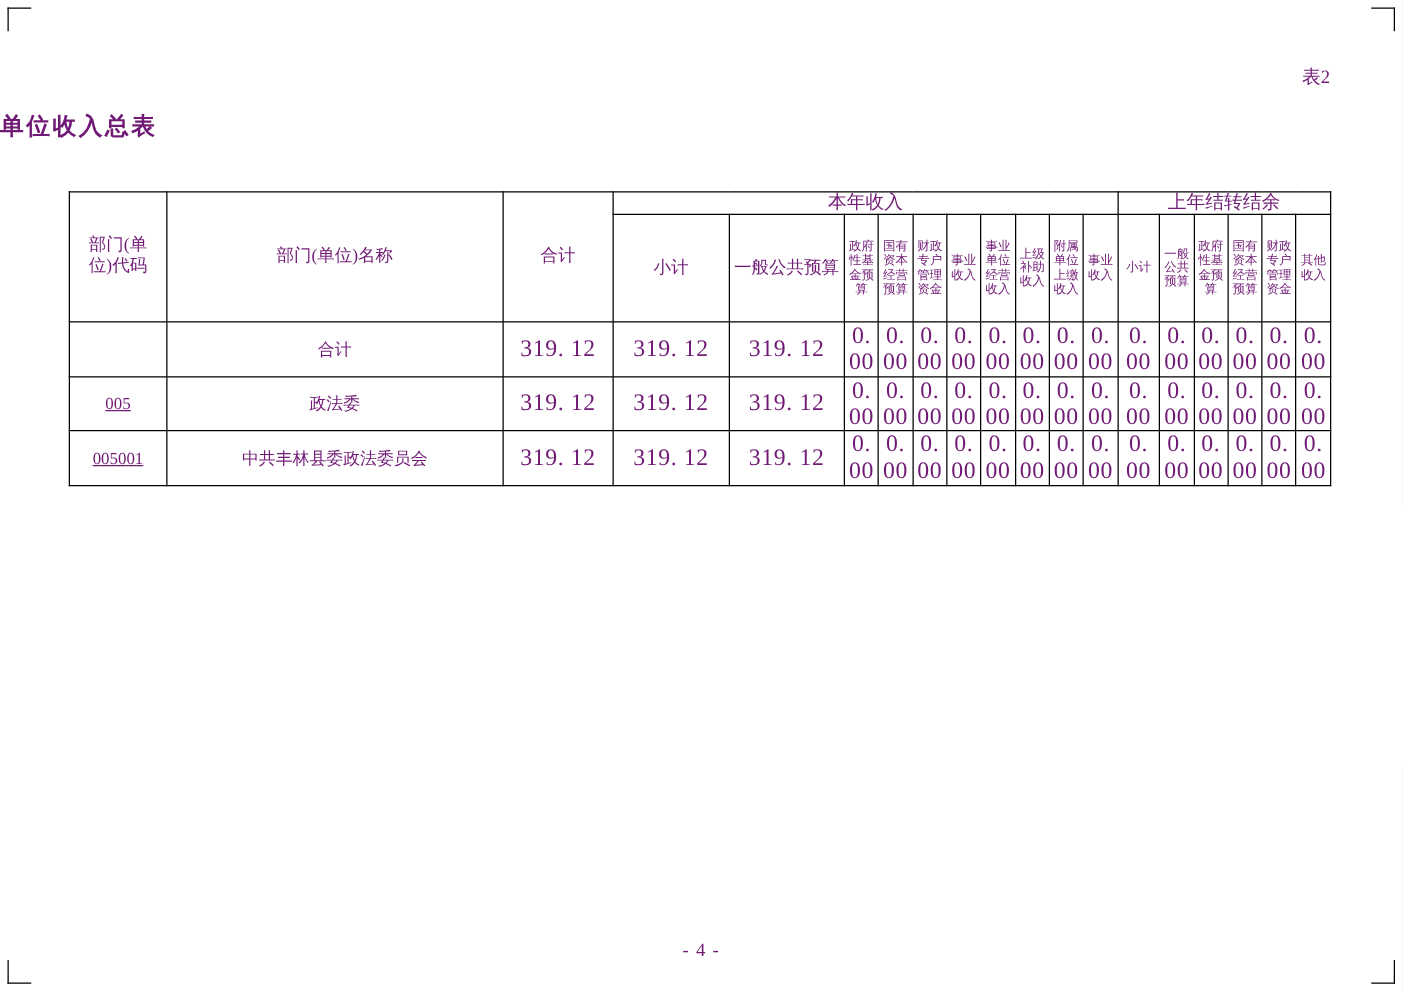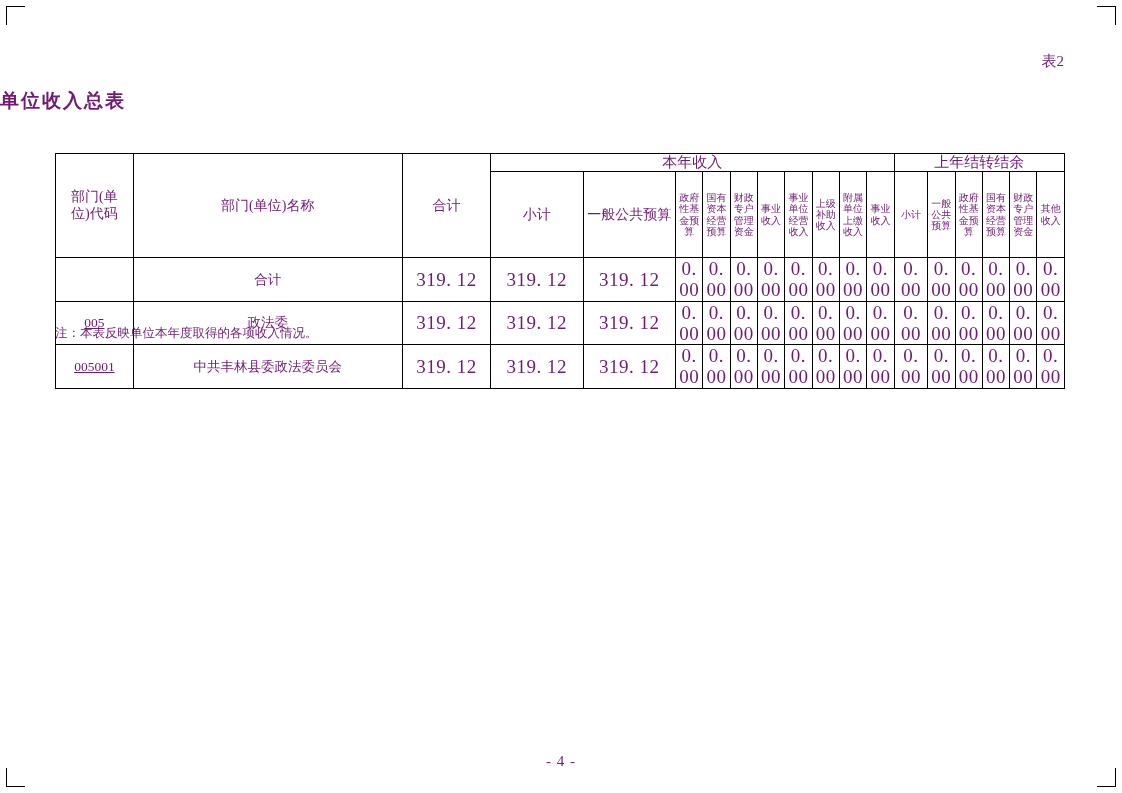--- a/index.html
+++ b/index.html
@@ -269,17 +269,16 @@
             <td class="num">0. 00</td>
             <td class="num">0. 00</td>
             <td class="num">0. 00</td>
             <td class="num">0. 00</td>
             <td class="num">0. 00</td>
           </tr>
         </tbody>
     </table>
   </div>
 
-  <div class="note">注：本表反映单位本年度取得的各项收入情况。</div>
 
   <div class="pagenum">- 4 -</div>
 
 </div>
 
 </body></html>

